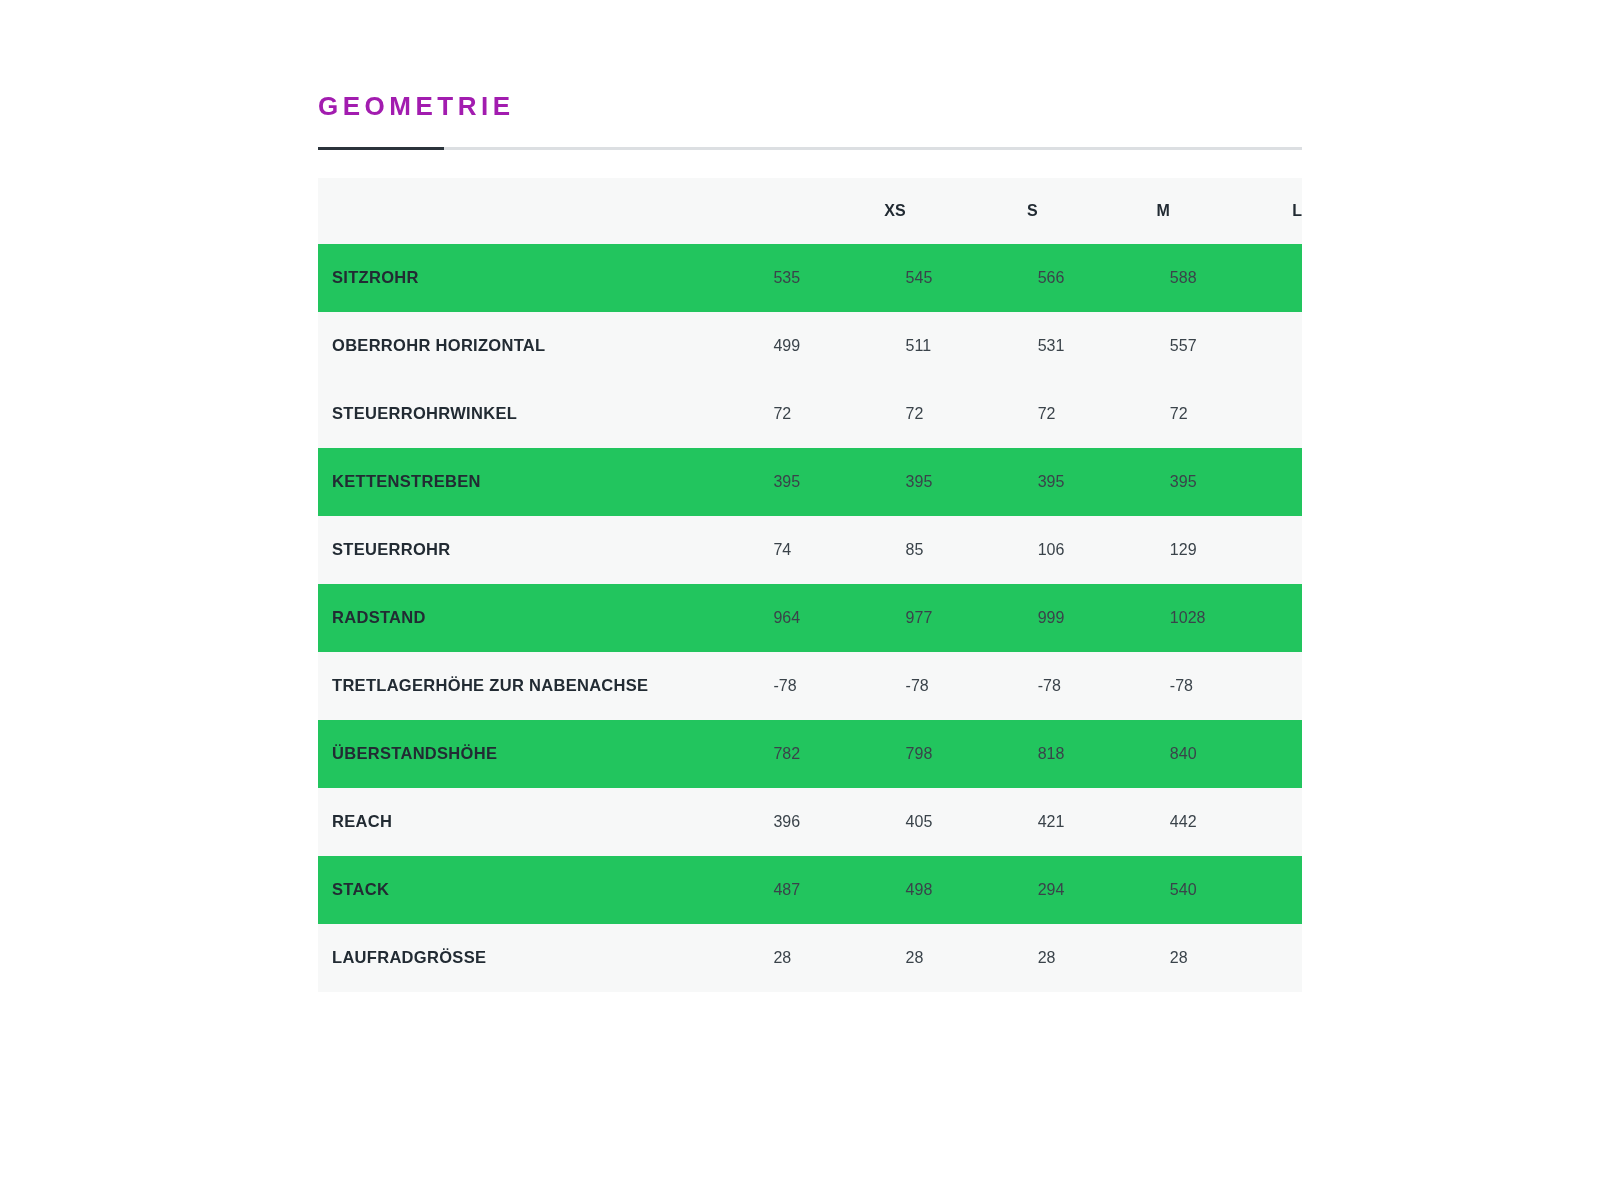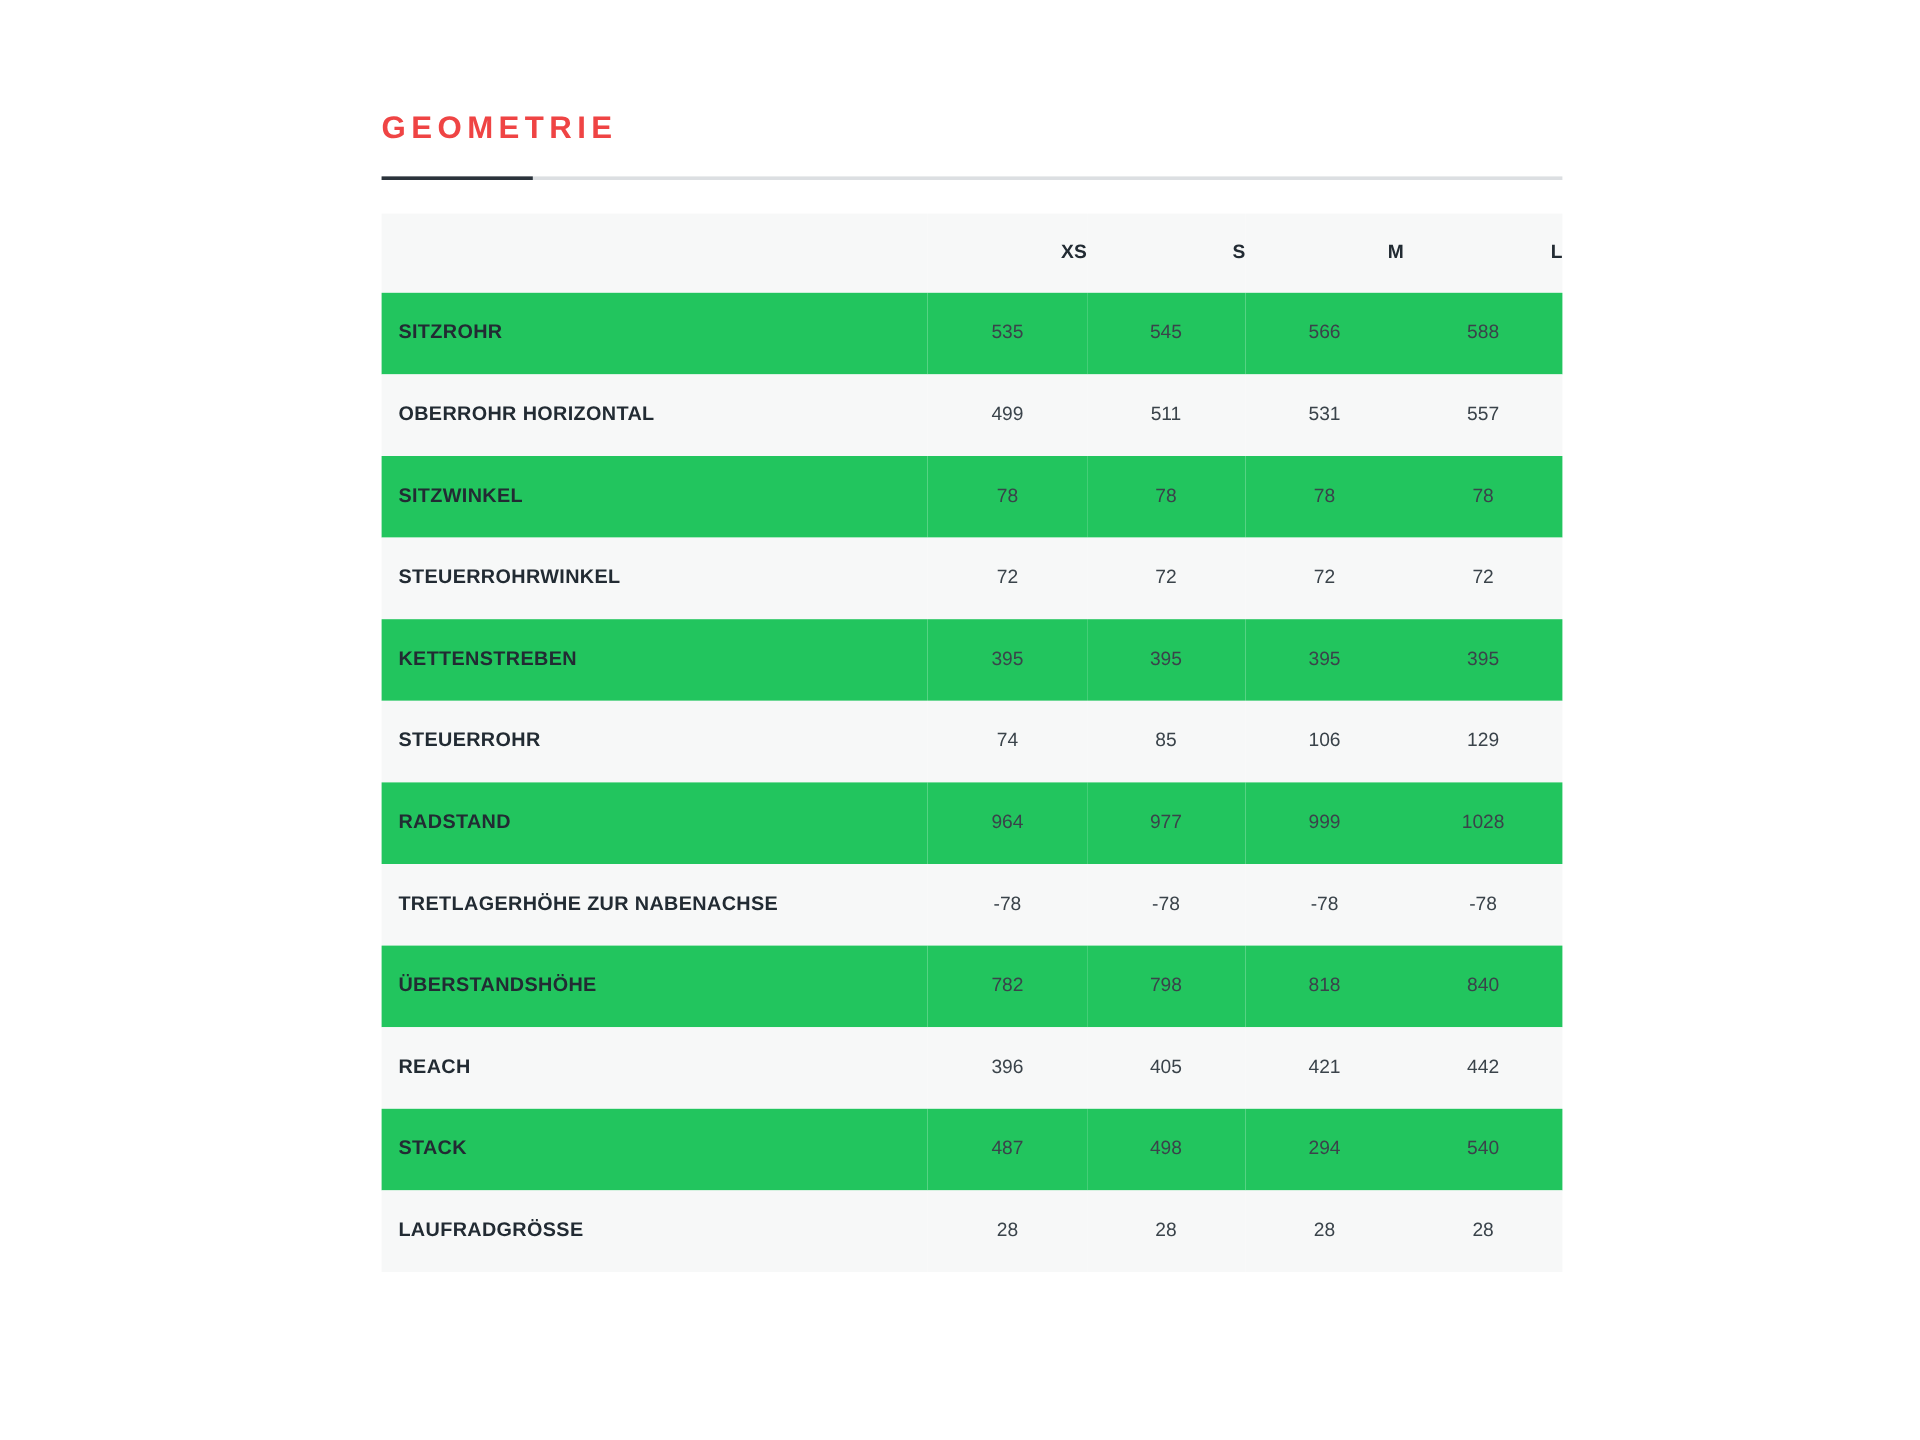--- a/index.html
+++ b/index.html
@@ -23,21 +23,21 @@
   .content {
     position: absolute;
     left: 318px;
     top: 92px;
     width: 984px;
   }
   .section-title {
     font-size: 26px;
     font-weight: bold;
     letter-spacing: 4.5px;
-    color: #ef4444;
+    color: #a21caf;
     margin: 0 0 26px 0;
     line-height: 1.1;
   }
   .rule {
     position: relative;
     height: 3px;
     background: #dcdfe2;
     width: 984px;
     margin-bottom: 28px;
   }
@@ -81,21 +81,20 @@
   }
   table.geo tbody td.row-label {
     text-align: left;
     padding-left: 14px;
     font-weight: bold;
     letter-spacing: 0.3px;
     font-size: 16.5px;
     color: #222b33;
   }
   table.geo tbody td.val {
-    text-align: center;
     font-weight: normal;
     color: #3a434a;
   }
   table.geo tbody tr.odd td {
     background: #22c55e;
   }
   table.geo tbody tr.even td {
     background: #f7f8f8;
   }
 </style>
@@ -134,27 +133,20 @@
           <td class="val">566</td>
           <td class="val">588</td>
         </tr>
         <tr class="even">
           <td class="row-label">OBERROHR HORIZONTAL</td>
           <td class="val">499</td>
           <td class="val">511</td>
           <td class="val">531</td>
           <td class="val">557</td>
         </tr>
-        <tr class="odd">
-          <td class="row-label">SITZWINKEL</td>
-          <td class="val">78</td>
-          <td class="val">78</td>
-          <td class="val">78</td>
-          <td class="val">78</td>
-        </tr>
         <tr class="even">
           <td class="row-label">STEUERROHRWINKEL</td>
           <td class="val">72</td>
           <td class="val">72</td>
           <td class="val">72</td>
           <td class="val">72</td>
         </tr>
         <tr class="odd">
           <td class="row-label">KETTENSTREBEN</td>
           <td class="val">395</td>

